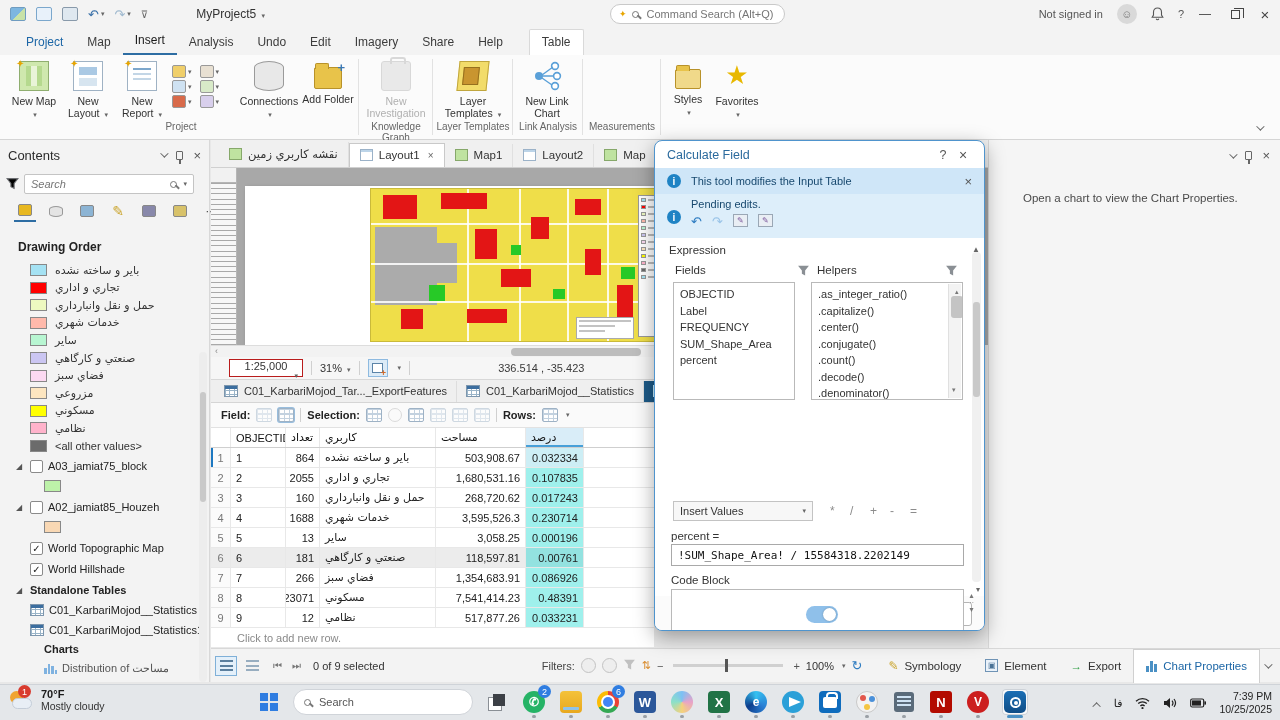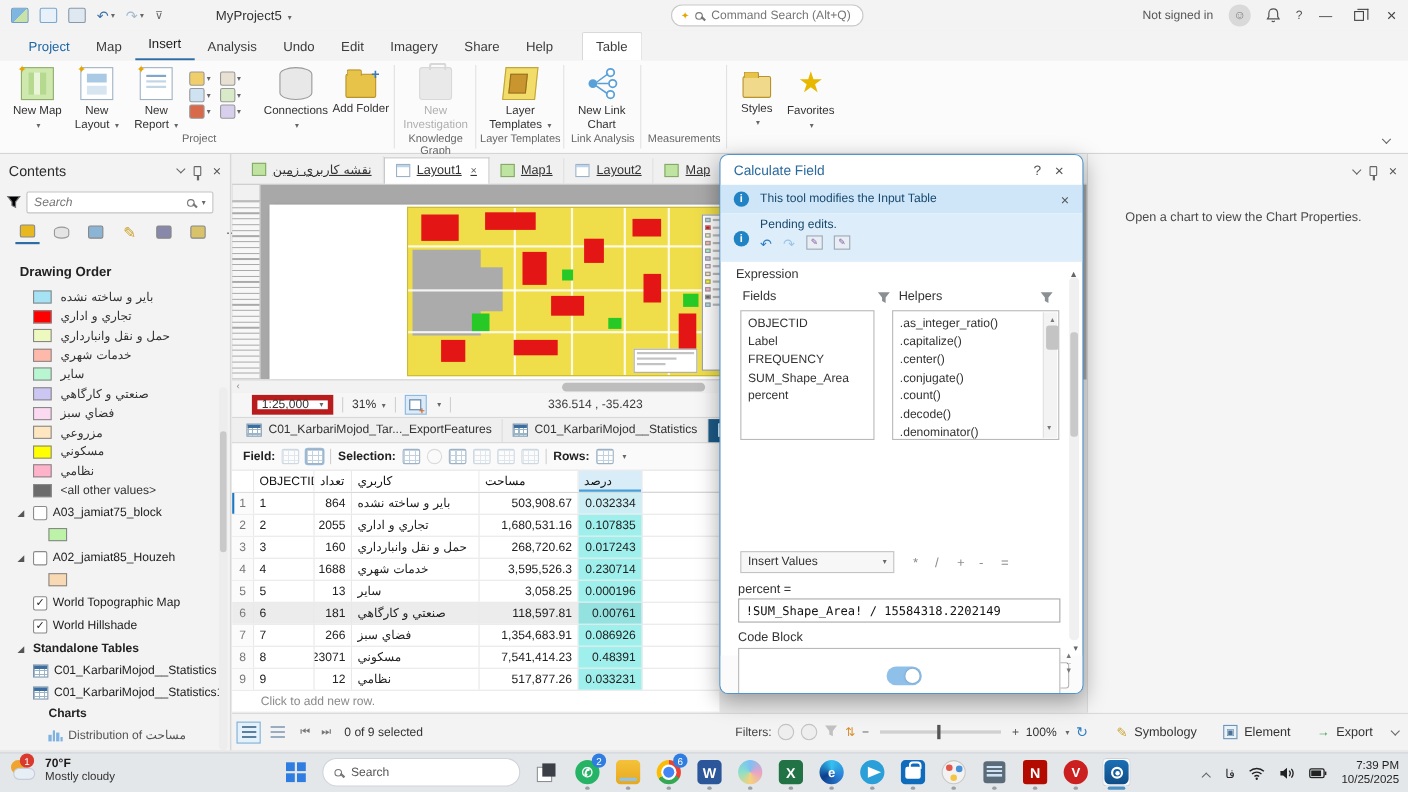--- a/index.html
+++ b/index.html
@@ -81,21 +81,21 @@
      linear-gradient(#3c6e9f 0 3px, rgba(0,0,0,0) 3px),
      repeating-linear-gradient(to right,#9ab4c8 0 1px, rgba(0,0,0,0) 1px 4.3px),
      repeating-linear-gradient(to bottom,#9ab4c8 0 1px, rgba(0,0,0,0) 1px 4px),#fff; }
   .chart-ico { width:13px; height:12px; display:flex; align-items:flex-end; gap:1px; }
   .chart-ico i { width:3px; background:#7fb2e0; }
   #contents-scroll { position:absolute; right:2px; top:212px; width:8px; height:330px; background:#ededed; border-radius:4px; }
   #contents-scroll .thumb { position:absolute; left:1px; width:6px; border-radius:3px; background:#c9c9c9; }
 
   
   #view-tabs { position:absolute; left:211px; top:140px; width:777px; height:28px; background:#f0f0f0; display:flex; align-items:flex-end; padding-left:8px; border-bottom:1px solid #d0d0d0; }
-  .vtab { display:flex; align-items:center; gap:6px; padding:5px 10px 6px; font-size:11.5px; color:#333; border-right:1px solid #e0e0e0;text-decoration:underline; }
+  .vtab { display:flex; align-items:center; gap:6px; padding:5px 10px 6px; font-size:11.5px; color:#333; border-right:1px solid #e0e0e0; }
   .vtab.active { background:#fff; border:1px solid #c9c9c9; border-bottom:none; }
   .vtab .x { color:#666; font-size:10px; margin-left:2px; }
   .vt-map { width:13px; height:12px; background:#bfe3a0; border:1px solid #86a86a; }
   .vt-layout { width:13px; height:12px; background:#fff; border:1px solid #9bb2c8; box-shadow:inset 0 2px 0 #bcd4e8; }
 
   
   #layout-view { position:absolute; left:211px; top:168px; width:777px; height:177px; background:#a8a8a8; overflow:hidden; }
   #ruler-top { position:absolute; left:26px; top:0; right:0; height:15px; background:#f7f7f7; border-bottom:1px solid #b5b5b5;
      background-image:repeating-linear-gradient(to right,#a9a9a9 0 1px, rgba(0,0,0,0) 1px 5.2px); background-size:100% 4px; background-position:0 100%; background-repeat:no-repeat, repeat; }
   #ruler-corner { position:absolute; left:0; top:0; width:26px; height:15px; background:#f1f1f1; border-right:1px solid #b5b5b5; border-bottom:1px solid #b5b5b5; }
@@ -114,21 +114,21 @@
   .ml-row i { width:5px; height:4px; display:block; }
   .ml-row b { height:2px; background:#bbb; display:block; flex:1; }
   #map-textbox { position:absolute; left:205px; top:128px; width:58px; height:22px; background:#fff; border:1px solid #aaa; padding:2px; }
   #map-textbox b { display:block; height:2px; background:#c3c3c3; margin-bottom:3px; }
   #map-attrib { position:absolute; right:34px; bottom:3px; width:120px; height:3px; background:rgba(90,90,90,.45); }
 
   
   #layout-hscroll { position:absolute; left:211px; top:345px; width:443px; height:12px; background:#f2f2f2; border-top:1px solid #ddd; }
   #layout-hscroll .thumb { position:absolute; left:300px; width:130px; top:2px; height:8px; background:#bdbdbd; border-radius:4px; }
   #layout-status { position:absolute; left:211px; top:357px; width:443px; height:23px; background:#f6f6f6; border-bottom:1px solid #d8d8d8; display:flex; align-items:center; gap:8px; padding-left:18px; color:#333; }
-  #scale-box { width:74px; height:18px; border:5px solid #b91c1c; background:#fff; display:flex; align-items:center; padding:0 4px; }
+  #scale-box { width:74px; height:18px; border:1px solid #b91c1c; background:#fff; display:flex; align-items:center; padding:0 4px;flex-direction:column; }
   .sep-v { width:1px; height:14px; background:#d0d0d0; }
   #snap-box { width:20px; height:18px; border:1px solid #8ebae0; background:#dcebf7; display:flex; align-items:center; justify-content:center; }
   .snap-ico { width:11px; height:10px; border:1px solid #5b84a8; background:linear-gradient(#fff,#fff); position:relative; }
   .snap-ico::after { content:'+'; position:absolute; right:-4px; bottom:-6px; color:#d06a2a; font-size:9px; font-weight:bold; }
   #coords { margin-left:80px; color:#3a3a3a; }
 
   
   #table-tabs { position:absolute; left:211px; top:380px; width:443px; height:23px; background:#efefef; display:flex; align-items:flex-end; padding-left:4px; border-bottom:1px solid #d5d5d5; }
   .ttab { display:flex; align-items:center; gap:6px; padding:4px 9px 5px; font-size:11px; color:#333; border-right:1px solid #ddd; white-space:nowrap; }
   .ttab.active { background:#1d5a87; color:#fff; }
@@ -825,20 +825,28 @@
         <span>Symbology</span>
       </span>
       <span class="dtab">
         <span class="elem-ico">▣</span>
         <span>Element</span>
       </span>
       <span class="dtab">
         <span class="exp-arrow">→</span>
         <span>Export</span>
       </span>
+      <span class="dtab active">
+        <span class="cbars">
+          <i style="height:6px"></i>
+          <i style="height:11px"></i>
+          <i style="height:8px"></i>
+        </span>
+        <span>Chart Properties</span>
+      </span>
     </div>
   <span class="chev" style="margin:0 10px 0 4px;"></span>
 </div>
 
 <div id="right-panel">
   <span class="pane-icons">
     <span class="chev"></span>
     <span class="pin"></span>
     <span style="font-size:13px;color:#555;">×</span>
   </span>

